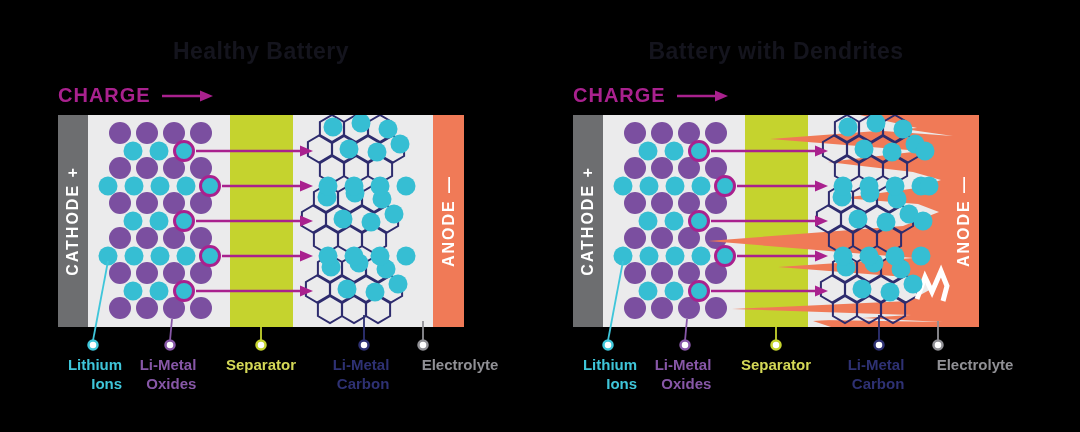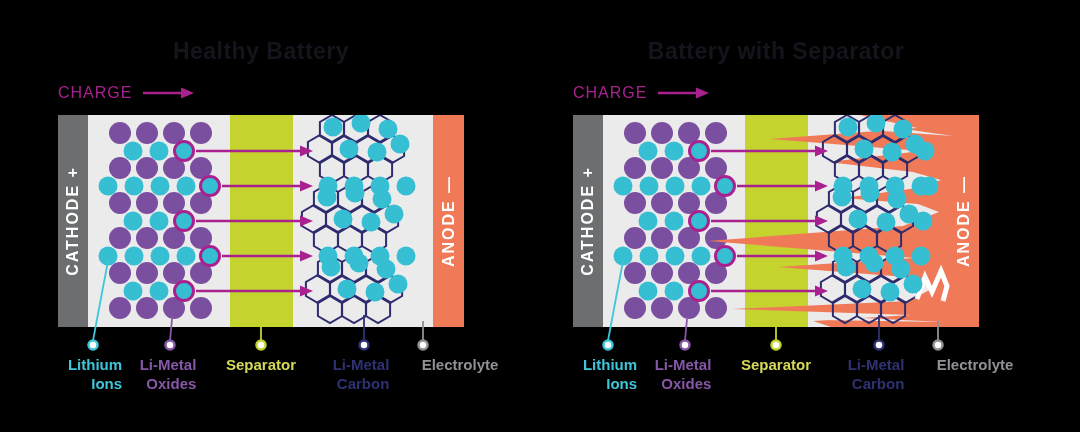--- a/index.html
+++ b/index.html
@@ -11,21 +11,21 @@
   }
   *{margin:0;padding:0;box-sizing:border-box}
   html,body{width:1080px;height:432px}
   body{background:var(--page-bg);font-family:"Liberation Sans",sans-serif;position:relative;overflow:hidden}
   .panel{position:absolute;top:38px;width:406px;height:394px}
   #panel-1{left:58px}
   #panel-2{left:573px}
   .ptitle{position:absolute;top:0;left:0;right:0;text-align:center;color:var(--title);
     font-size:23px;font-weight:bold;letter-spacing:.5px;white-space:nowrap}
   .charge{position:absolute;top:46px;left:0;display:flex;align-items:center;gap:9px}
-  .charge-txt{color:var(--magenta);font-size:16px;font-weight:normal;letter-spacing:1px}
+  .charge-txt{color:var(--magenta);font-size:20px;font-weight:bold;letter-spacing:1px}
   .battery{position:absolute;top:77px;left:0}
   .p{fill:var(--oxide-purple)}
   .t{fill:var(--ion-teal)}
   .ring{fill:var(--ion-teal);stroke:var(--magenta);stroke-width:3}
   .aline{stroke:var(--magenta);stroke-width:2.5}
   .ahead{fill:var(--magenta)}
   .hexo{fill:none;stroke:var(--hex-line);stroke-width:2}
   .elect-text{fill:var(--white);font-family:"Liberation Sans",sans-serif;font-size:16px;font-weight:bold;letter-spacing:2px}
   .dendrite{fill:var(--anode-orange)}
   .sliver{fill:var(--battery-bg)}
@@ -193,21 +193,21 @@
     <div>Li-Metal</div>
     <div>Carbon</div>
   </div>
   <div class="lg lg-gray" style="left:402px">
     <div>Electrolyte</div>
     <div></div>
   </div>
 </section>
 
 <section class="panel" id="panel-2">
-  <h2 class="ptitle">Battery with Separator</h2>
+  <h2 class="ptitle">Battery with Dendrites</h2>
 
   <div class="charge">
     <span class="charge-txt">CHARGE</span>
     <svg width="54" height="14">
       <line x1="2" y1="7" x2="40" y2="7" class="aline"></line>
       <polygon points="40,1.5 53,7 40,12.5" class="ahead"></polygon>
     </svg>
   </div>
 
   <svg class="battery" width="406" height="237" viewBox="0 0 406 237">

